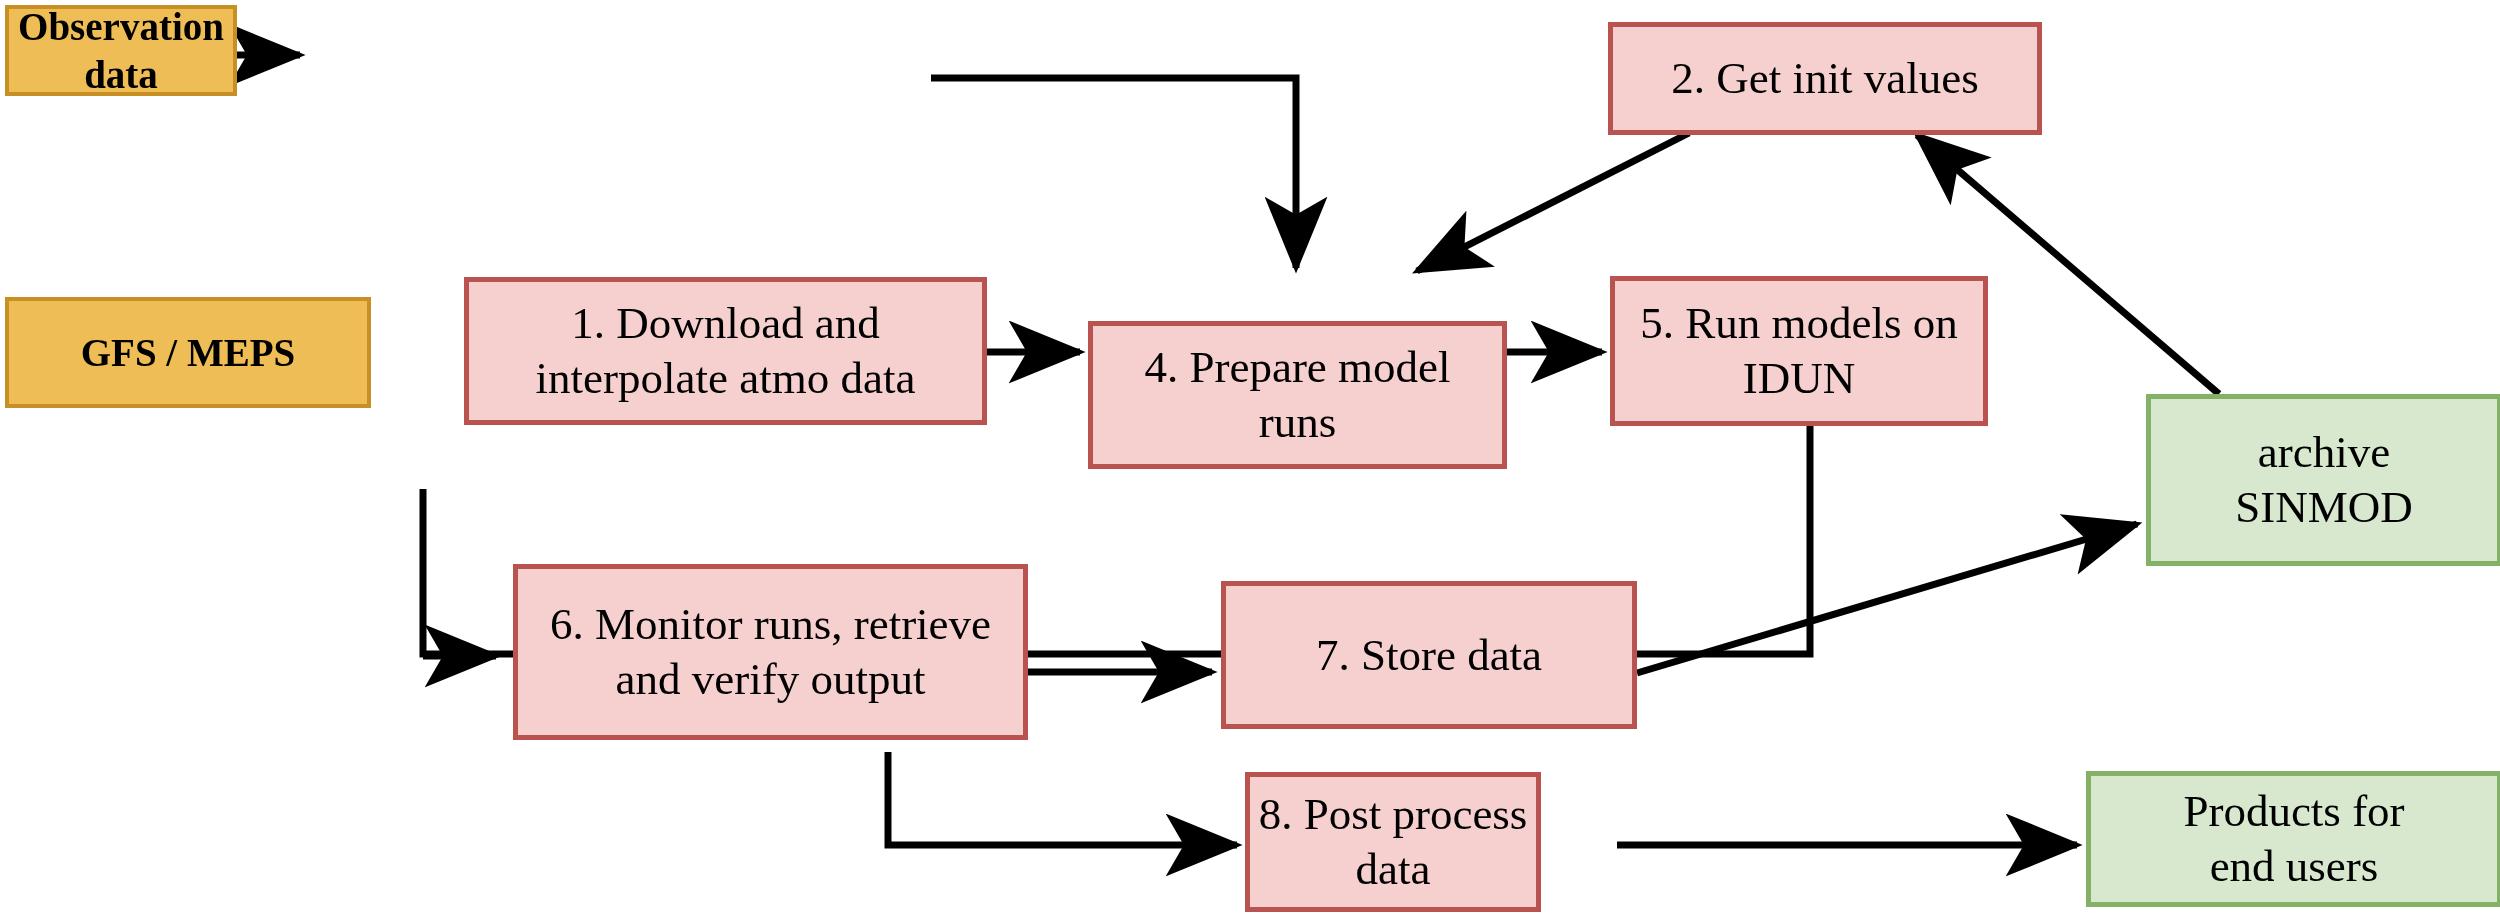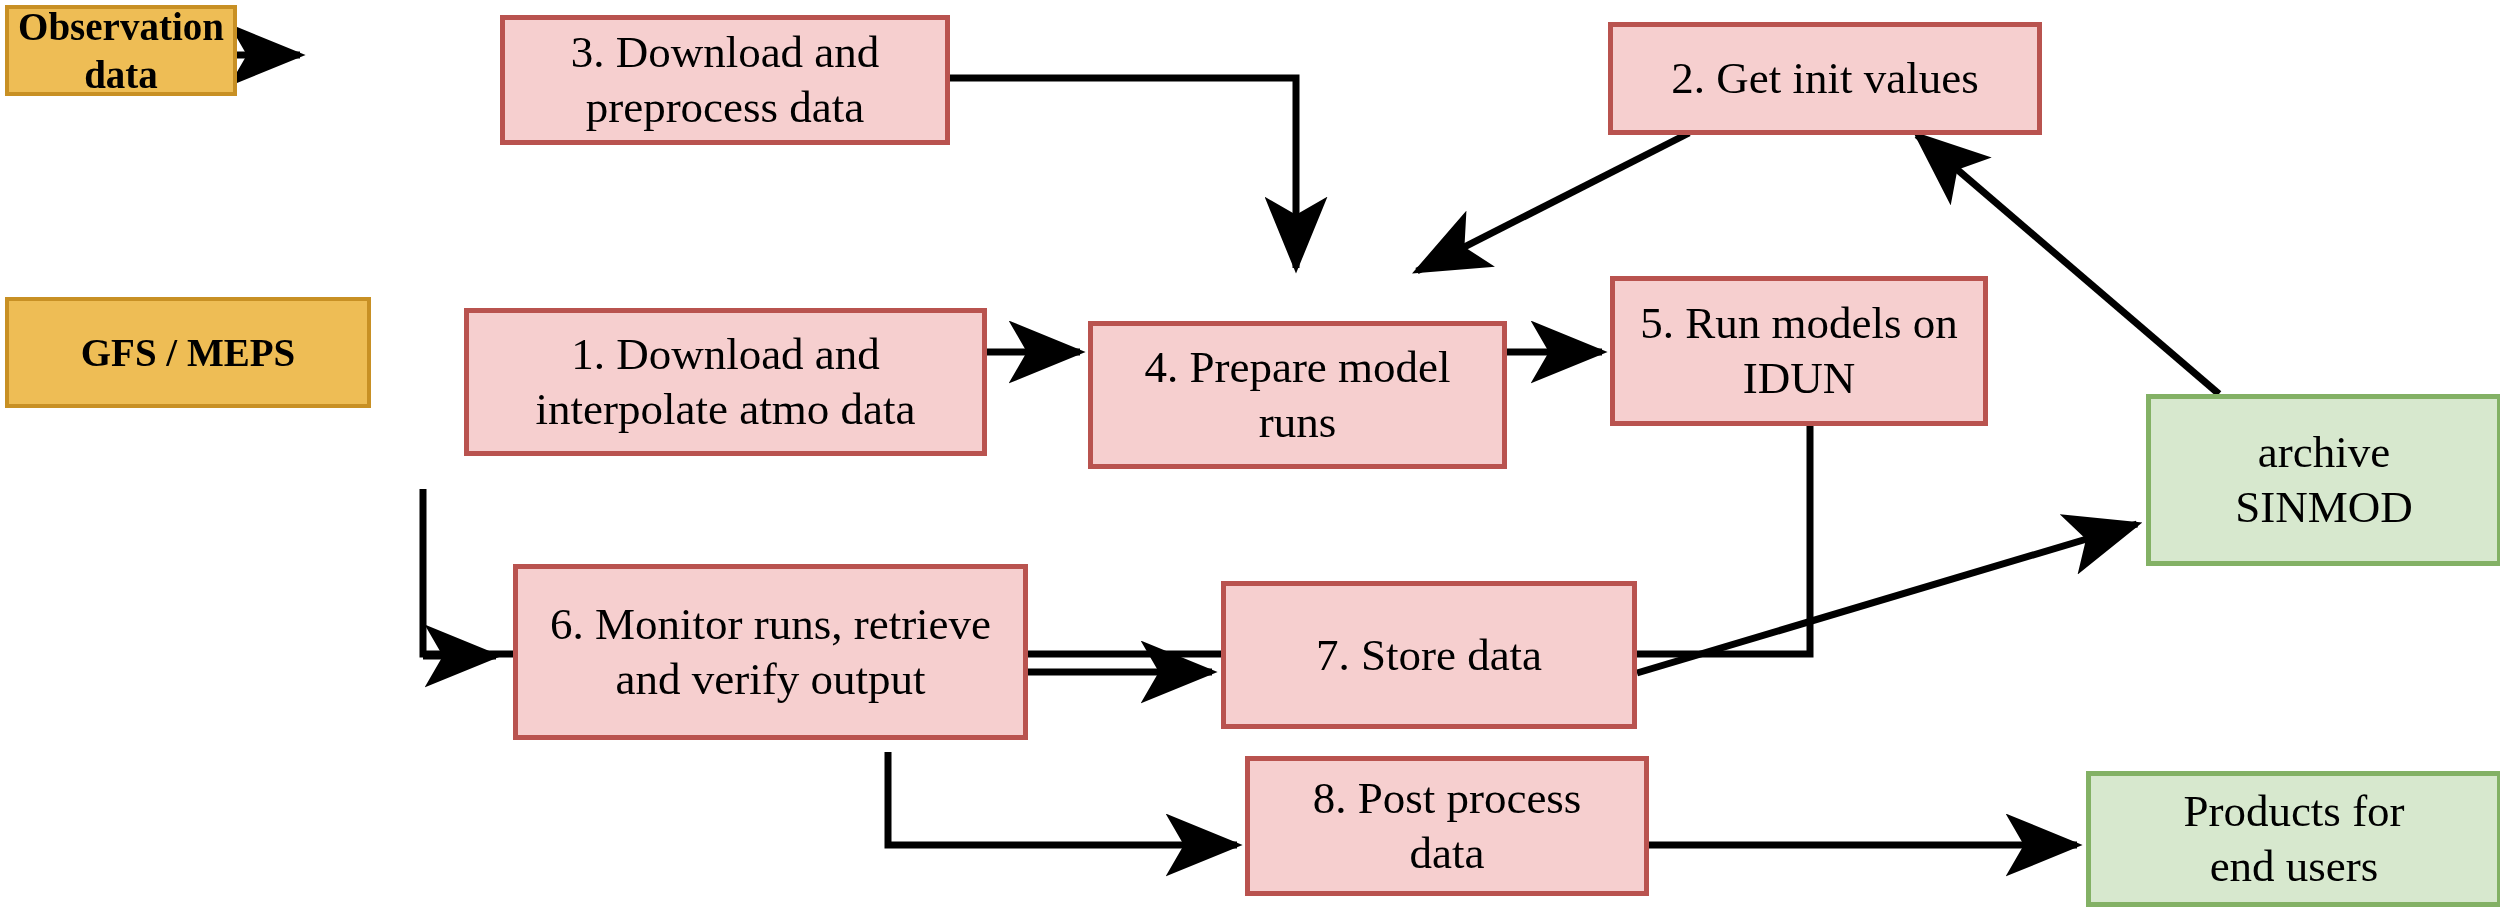--- a/index.html
+++ b/index.html
@@ -89,40 +89,34 @@
     </g>
   </svg>
 
   <div class="node node-source" style="left:5px; top:5px; width:232px; height:91px;">
     <div>
       <span>Observation</span>
       <span>data</span>
     </div>
   </div>
 
-  <div class="node node-process" style="left:500px; top:15px; width:450px; height:130px;">
-    <div>
-      <span>3. Download and</span>
-      <span>preprocess data</span>
-    </div>
-  </div>
 
   <div class="node node-process" style="left:1608px; top:22px; width:434px; height:113px;">
     <div>
       <span>2. Get init values</span>
     </div>
   </div>
 
   <div class="node node-source" style="left:5px; top:297px; width:366px; height:111px;">
     <div>
       <span>GFS / MEPS</span>
     </div>
   </div>
 
-  <div class="node node-process" style="left:464px; top:277px; width:523px; height:148px;margin-top:31px;">
+  <div class="node node-process" style="left:464px; top:277px; width:523px; height:148px;">
     <div>
       <span>1. Download and</span>
       <span>interpolate atmo data</span>
     </div>
   </div>
 
   <div class="node node-process" style="left:1088px; top:277px; width:419px; height:148px;margin-top:44px;">
     <div>
       <span>4. Prepare model</span>
       <span>runs</span>
@@ -149,21 +143,21 @@
       <span>and verify output</span>
     </div>
   </div>
 
   <div class="node node-process" style="left:1221px; top:581px; width:416px; height:148px;">
     <div>
       <span>7. Store data</span>
     </div>
   </div>
 
-  <div class="node node-process" style="left:1245px; top:756px; width:404px; height:140px;">
+  <div class="node node-process" style="left:1245px; top:772px; width:296px; height:140px;">
     <div>
       <span>8. Post process</span>
       <span>data</span>
     </div>
   </div>
 
   <div class="node node-store" style="left:2086px; top:771px; width:416px; height:136px;">
     <div>
       <span>Products for</span>
       <span>end users</span>

